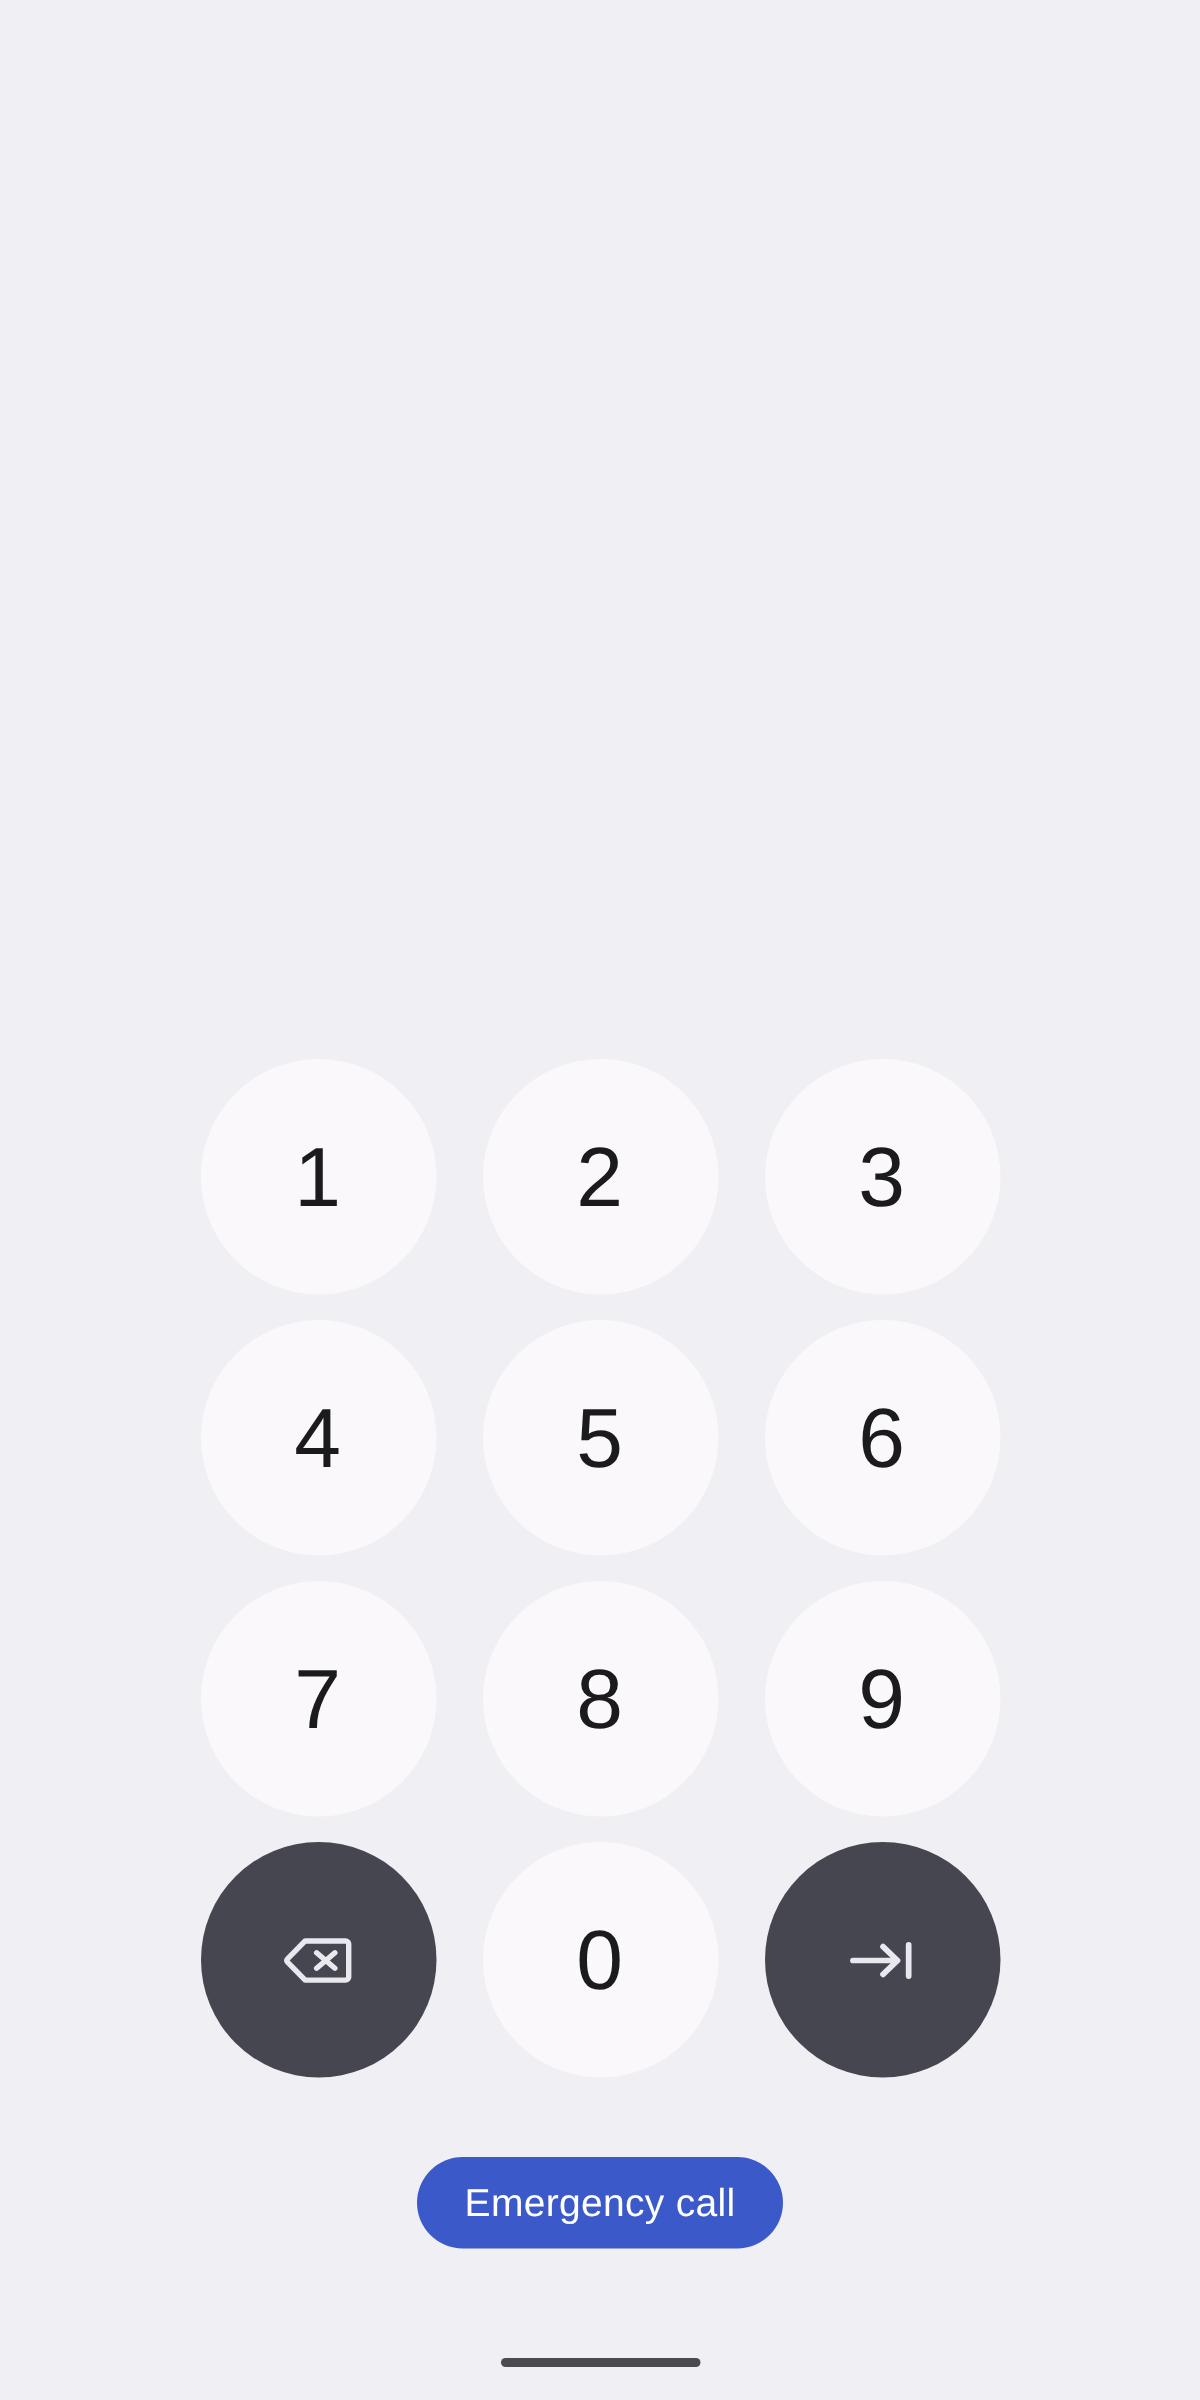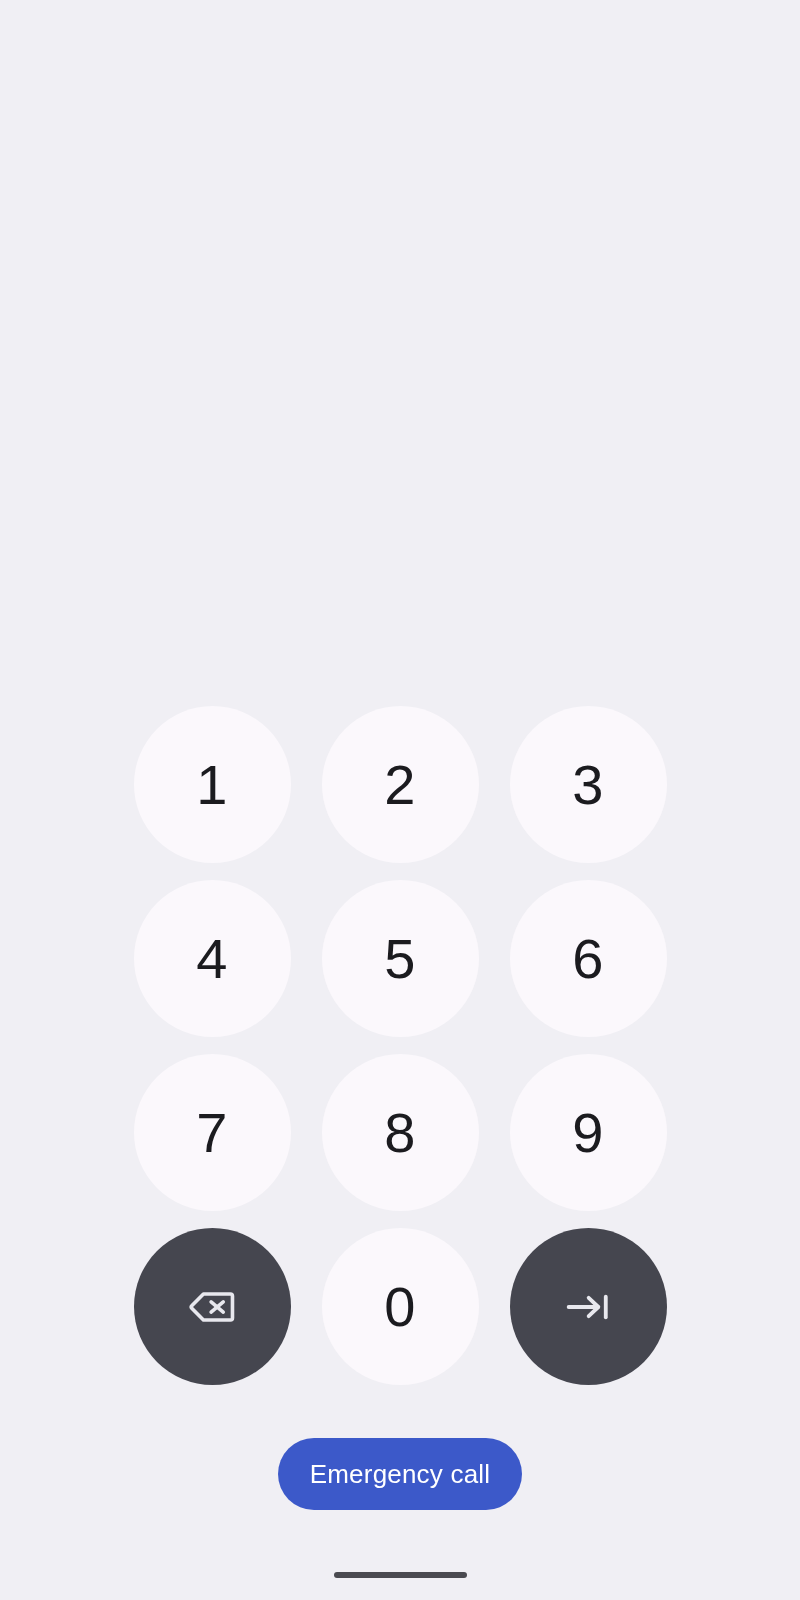--- a/index.html
+++ b/index.html
@@ -84,21 +84,21 @@
   
   .emergency-wrap {
     position: absolute;
     left: 0;
     top: 1438px;
     width: 800px;
     display: flex;
     justify-content: center;
   }
   .emergency-btn {
-    height: 72px;
+    height: 61px;
     padding: 0 32px;
     min-width: 219px;
     border: none;
     border-radius: 36px;
     background: #3C59C9;
     color: #FFFFFF;
     font-family: "Liberation Sans", sans-serif;
     font-size: 26px;
     font-weight: 400;
     letter-spacing: 0.2px;

